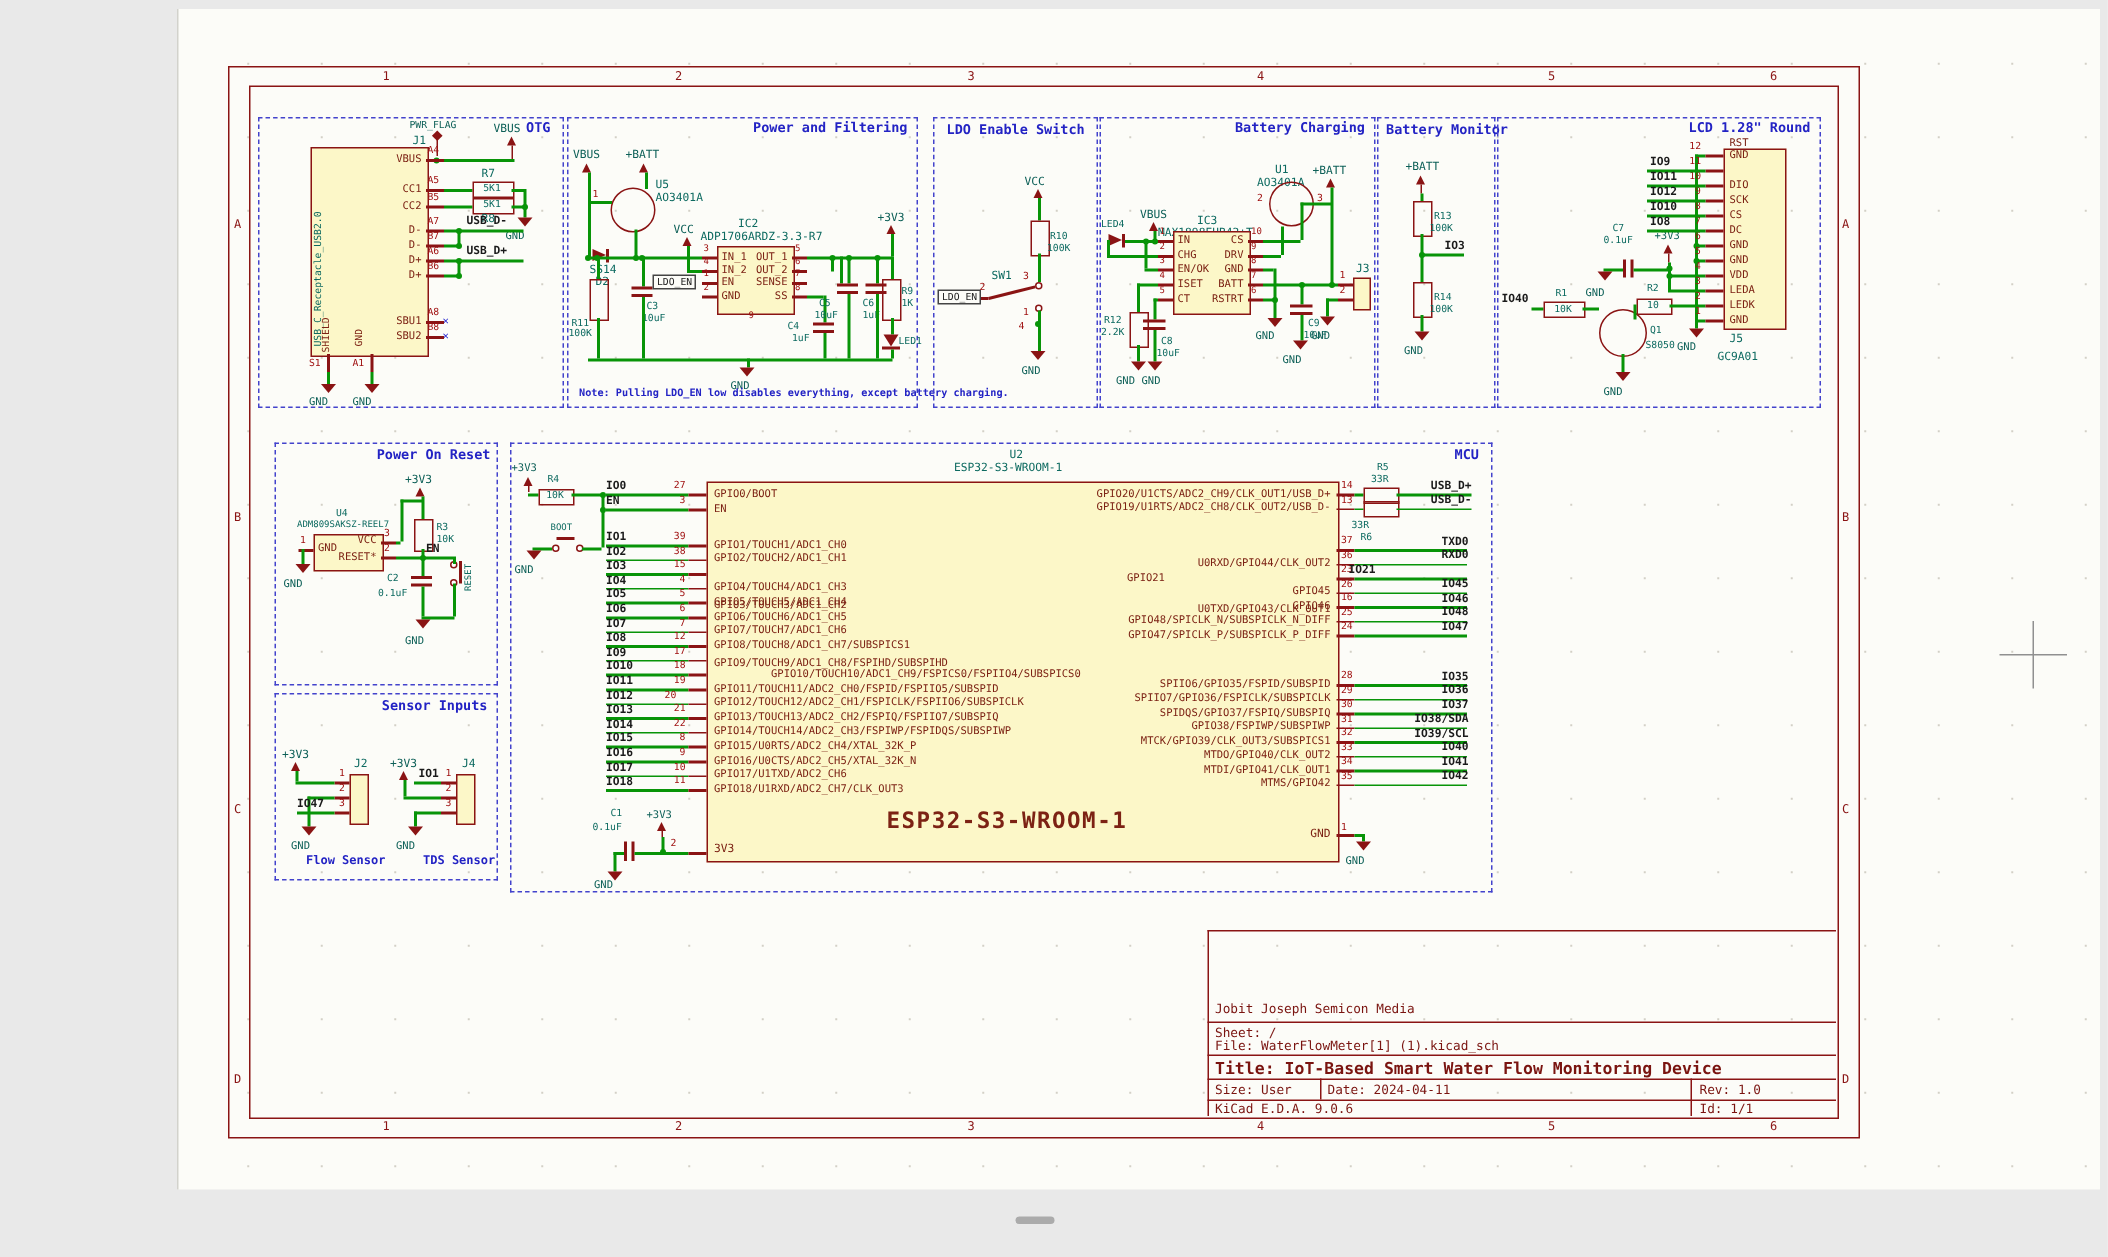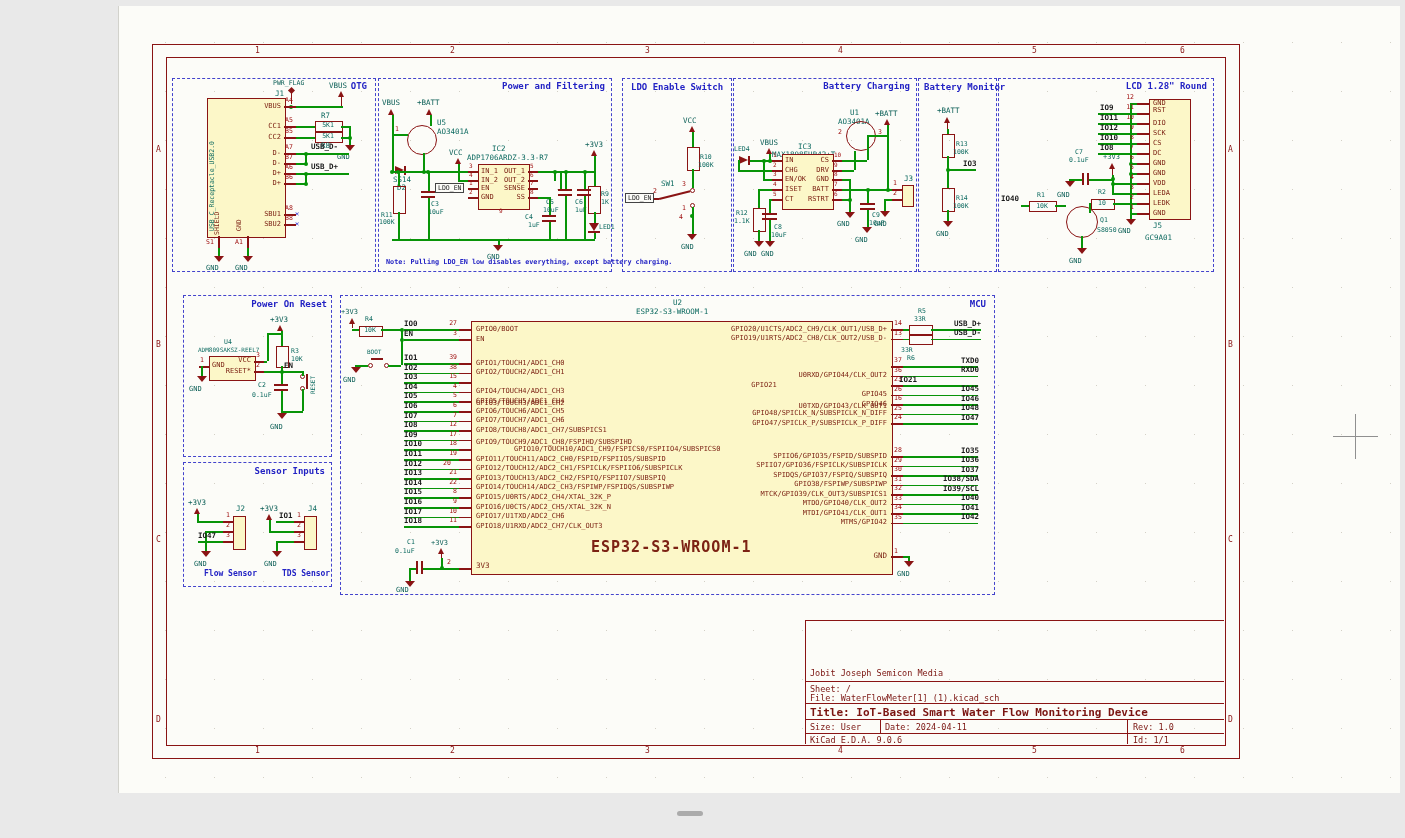--- a/index.html
+++ b/index.html
@@ -364,21 +364,21 @@
     <span class="t red" style="left:159px;top:111px;font-size:6.5px;">2</span>
     <div class="w" style="left:150px;top:120px;width:8px;height:1.5px;"></div>
     <div class="w" style="left:150px;top:120px;width:1.5px;height:12px;"></div>
     <div class="gnd" style="left:146px;top:132px;"></div>
     <span class="t pwrt" style="left:140px;top:141px;font-size:7px;">GND</span>
 
     <div class="w" style="left:24px;top:110px;width:14px;height:1.5px;"></div>
     <div class="w" style="left:24px;top:110px;width:1.5px;height:19px;"></div>
     <div class="res" style="left:19px;top:129px;width:11px;height:22px;"></div>
     <span class="t teal" style="left:2px;top:131px;font-size:6.5px;">R12</span>
-    <span class="t teal" style="left:0px;top:139px;font-size:6.5px;">1.1K</span>
+    <span class="t teal" style="left:0px;top:139px;font-size:6.5px;">2.2K</span>
     <div class="w" style="left:24px;top:151px;width:1.5px;height:11px;"></div>
     <div class="gnd" style="left:20px;top:162px;"></div>
     <span class="t pwrt" style="left:10px;top:171px;font-size:7px;">GND</span>
 
     <div class="w" style="left:35px;top:120px;width:3px;height:1.5px;"></div>
     <div class="w" style="left:35px;top:120px;width:1.5px;height:14px;"></div>
     <div class="cap" style="left:28px;top:134px;width:15px;height:2px;"></div>
     <div class="cap" style="left:28px;top:139px;width:15px;height:2px;"></div>
     <span class="t teal" style="left:40px;top:145px;font-size:6.5px;">C8</span>
     <span class="t teal" style="left:37px;top:153px;font-size:6.5px;">10uF</span>
@@ -488,21 +488,21 @@
     <span class="t teal" style="left:31px;top:123.5px;width:24px;text-align:center;font-size:6.5px;">10K</span>
     <div class="w" style="left:56px;top:126px;width:11px;height:1.5px;"></div>
     <div class="w" style="left:82px;top:157px;width:1.5px;height:12px;"></div>
     <div class="gnd" style="left:78px;top:169px;"></div>
     <span class="t pwrt" style="left:70px;top:178px;font-size:7px;">GND</span>
   <span class="s" style="left: 138px; top: 24px; width: 12px; height: 1.5px;"></span>
       <span class="t red" style="left: 120px; top: 15px; width: 15px; text-align: right; font-size: 6.5px;">12</span>
       <span class="t mar" style="left: 154px; top: 19.5px; font-size: 7px;">GND</span>
       <span class="s" style="left: 138px; top: 34px; width: 12px; height: 1.5px;"></span>
       <span class="t red" style="left: 120px; top: 25px; width: 15px; text-align: right; font-size: 6.5px;">11</span>
-      <span class="t mar" style="left: 154px; top: 27px; font-size: 7px;">RST</span>
+      <span class="t mar" style="left: 154px; top: 12px; font-size: 7px;">RST</span>
       <span class="s" style="left: 138px; top: 44px; width: 12px; height: 1.5px;"></span>
       <span class="t red" style="left: 120px; top: 35px; width: 15px; text-align: right; font-size: 6.5px;">10</span>
       <span class="t mar" style="left: 154px; top: 39.5px; font-size: 7px;">DIO</span>
       <span class="s" style="left: 138px; top: 54px; width: 12px; height: 1.5px;"></span>
       <span class="t red" style="left: 120px; top: 45px; width: 15px; text-align: right; font-size: 6.5px;">9</span>
       <span class="t mar" style="left: 154px; top: 49.5px; font-size: 7px;">SCK</span>
       <span class="s" style="left: 138px; top: 64px; width: 12px; height: 1.5px;"></span>
       <span class="t red" style="left: 120px; top: 55px; width: 15px; text-align: right; font-size: 6.5px;">8</span>
       <span class="t mar" style="left: 154px; top: 59.5px; font-size: 7px;">CS</span>
       <span class="s" style="left: 138px; top: 74px; width: 12px; height: 1.5px;"></span>

